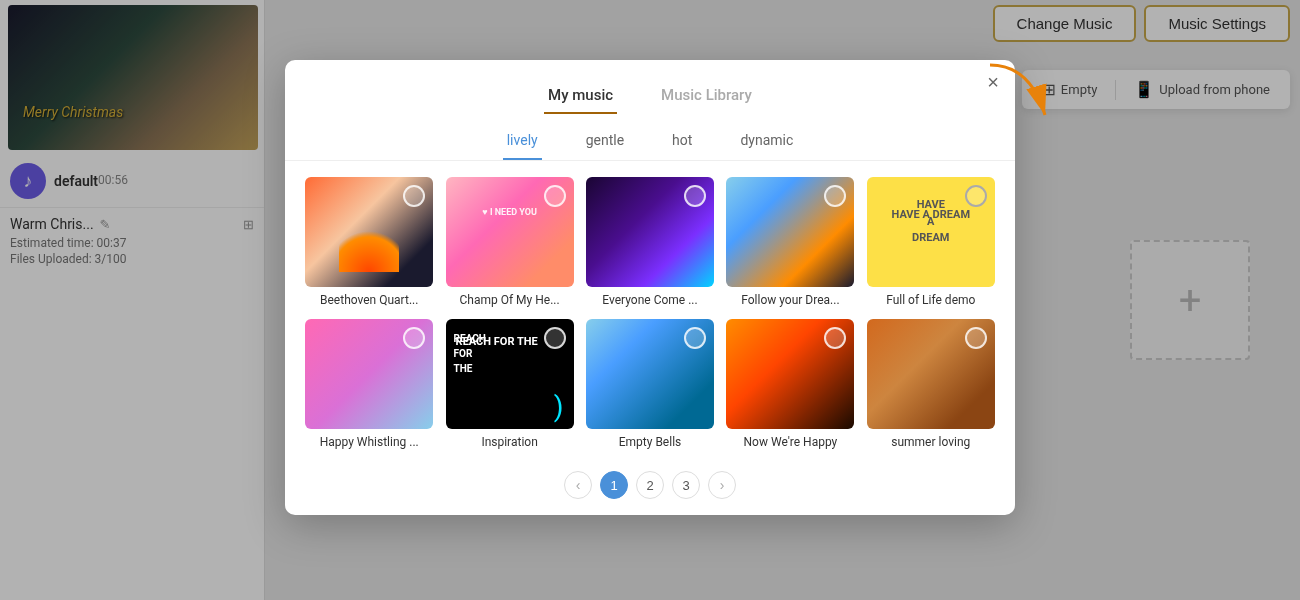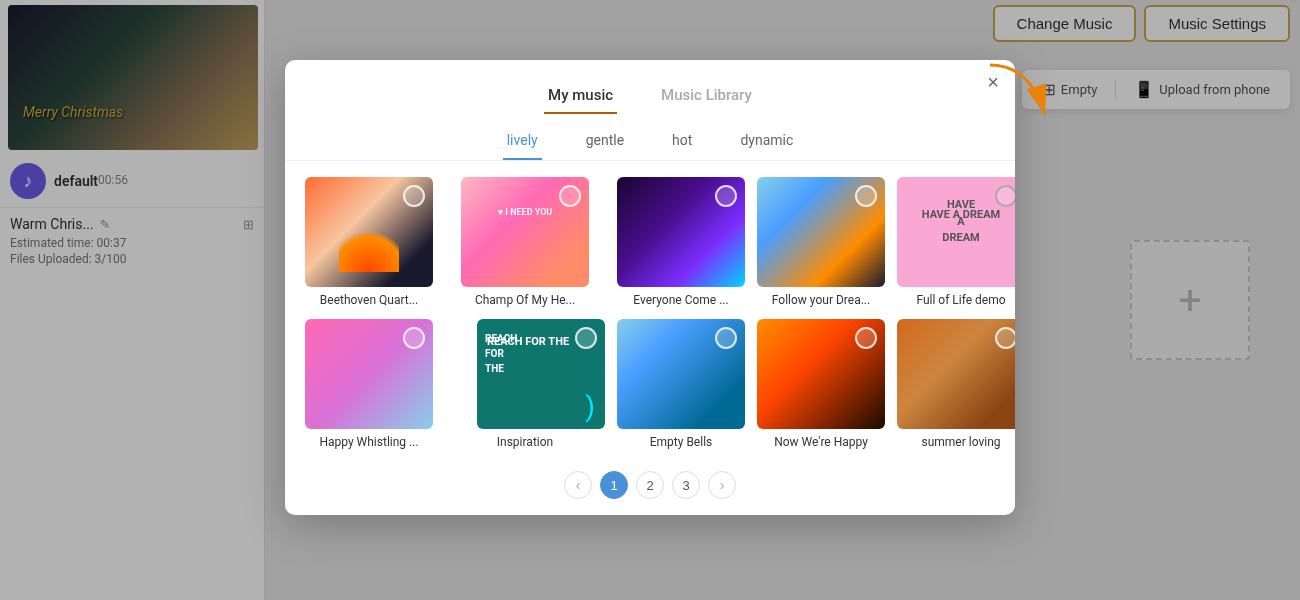--- a/index.html
+++ b/index.html
@@ -542,36 +542,36 @@
         </div>
 
         <div class="music-item">
           <div class="music-thumb thumb-follow">
             <div class="radio-circle"></div>
           </div>
           <span class="music-label">Follow your Drea...</span>
         </div>
 
         <div class="music-item">
-          <div class="music-thumb thumb-fulllife" style="background:#f9a8d4;">
+          <div class="music-thumb thumb-fulllife" style="background:#fde047;">
             <div class="radio-circle" style="border-color:#aaa;"></div>
             <div style="position:absolute;top:20px;left:50%;transform:translateX(-50%);text-align:center;color:#555;font-size:11px;font-weight:bold;line-height:1.5;">HAVE<br>A<br>DREAM</div>
           </div>
           <span class="music-label">Full of Life demo</span>
         </div>
 
         <div class="music-item">
           <div class="music-thumb thumb-whistling">
             <div class="radio-circle"></div>
           </div>
           <span class="music-label">Happy Whistling ...</span>
         </div>
 
         <div class="music-item">
-          <div class="music-thumb thumb-inspiration" style="background:#0f766e;margin-left:32px;">
+          <div class="music-thumb thumb-inspiration" style="background:#000000;">
             <div class="radio-circle"></div>
             <div style="position:absolute;top:12px;left:8px;color:#fff;font-size:10px;font-weight:bold;line-height:1.5;">REACH<br>FOR<br>THE</div>
             <div style="position:absolute;bottom:8px;right:10px;color:#00e5ff;font-size:28px;line-height:1;">)</div>
           </div>
           <span class="music-label">Inspiration</span>
         </div>
 
         <div class="music-item">
           <div class="music-thumb thumb-jingle">
             <div class="radio-circle"></div>

